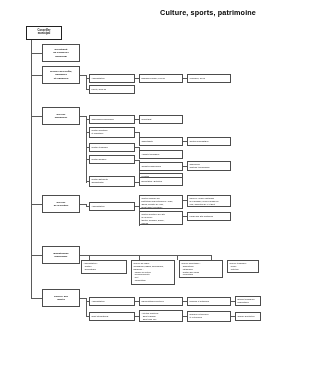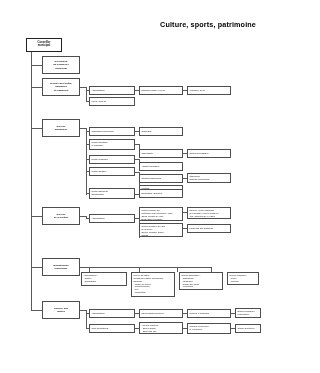--- a/index.html
+++ b/index.html
@@ -12,21 +12,21 @@
     height: 373px;
     position: relative;
     font-family: "Liberation Sans", sans-serif;
     color: #000000;
     overflow: hidden;
   }
 
   #chart-root {
     position: absolute;
     left: 0;
-    top: 12px;
+    top: 0;
     width: 264px;
     height: 345px;
   }
 
   
   .title {
     position: absolute;
     right: 8px;
     top: 8px;
     font-size: 7.2px;

